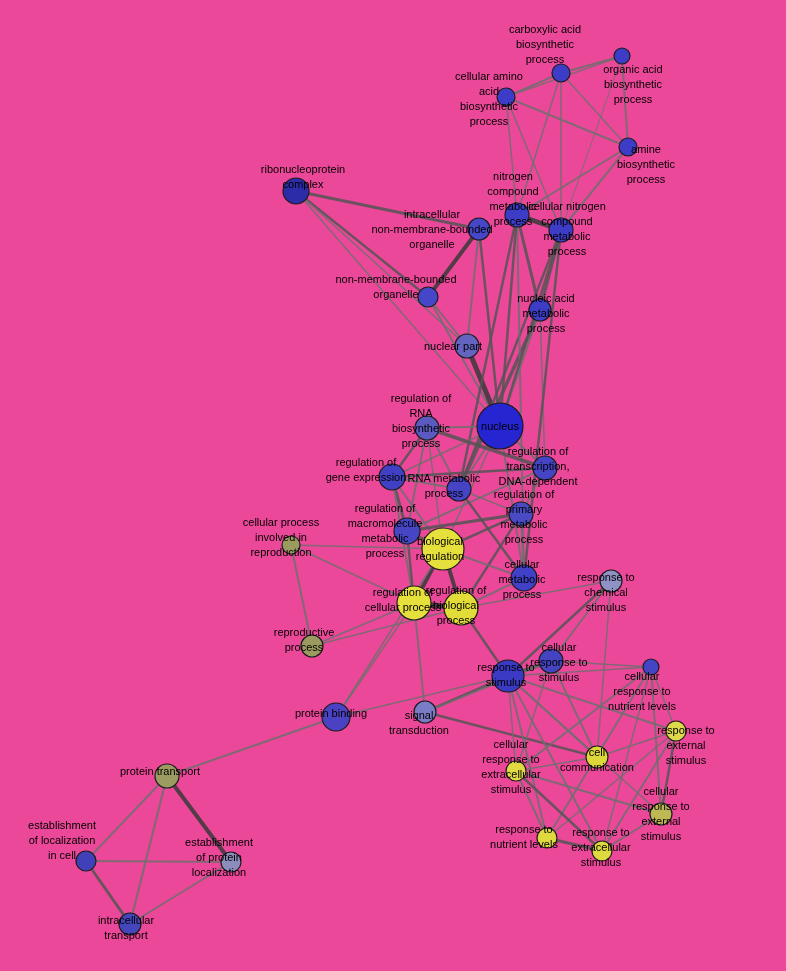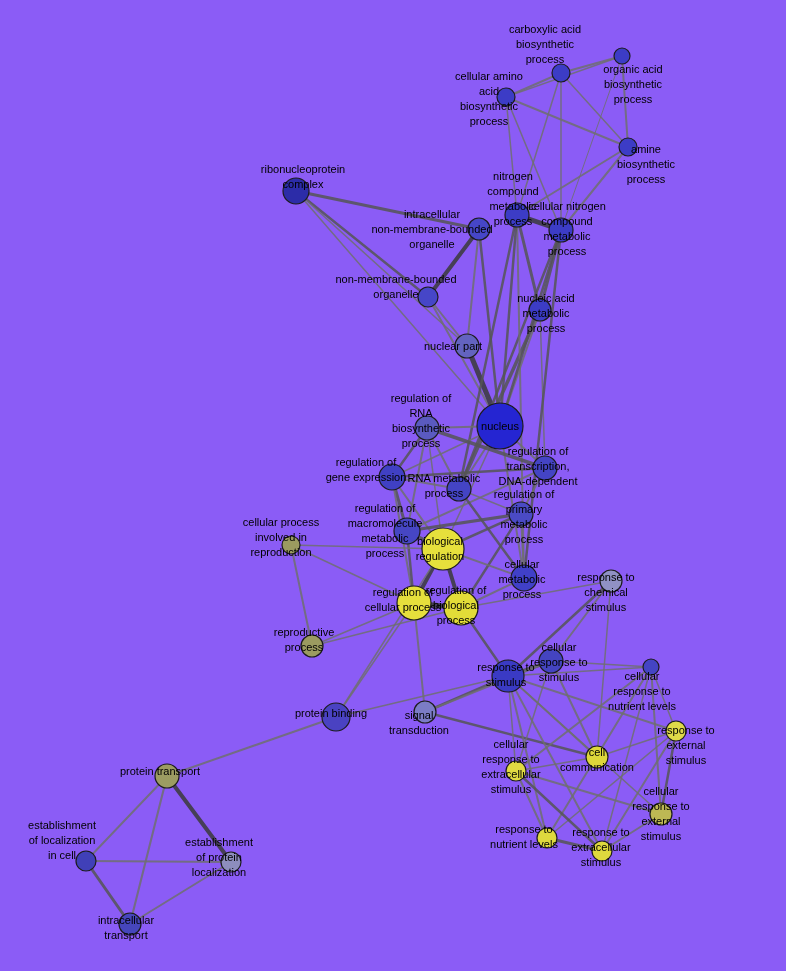--- a/index.html
+++ b/index.html
@@ -5,21 +5,21 @@
   html, body {
     margin: 0;
     padding: 0;
     background: #ffffff;
     font-family: "Liberation Sans", sans-serif;
   }
   .stage {
     position: relative;
     width: 786px;
     height: 971px;
-    background: #8b5cf6;
+    background: #ec4899;
     overflow: hidden;
   }
   svg { display: block; }
   .node-label {
     font-family: "Liberation Sans", sans-serif;
     font-size: 11px;
     fill: #000000;
   }
   circle.graph-node {
     stroke: #1c1c1c;

